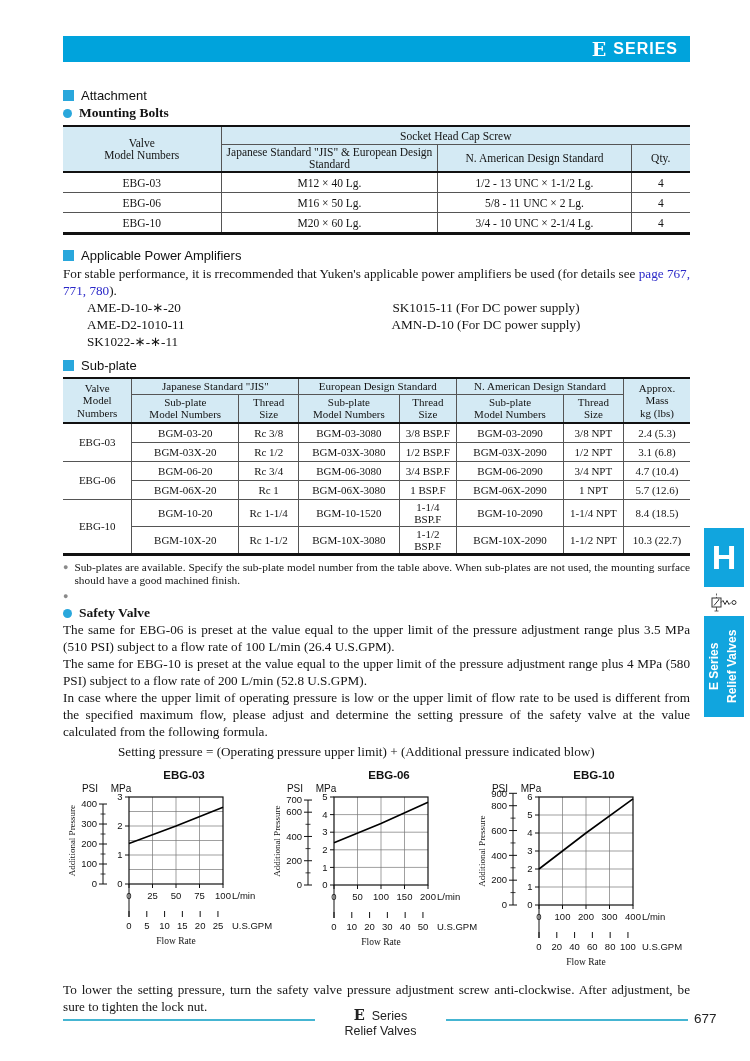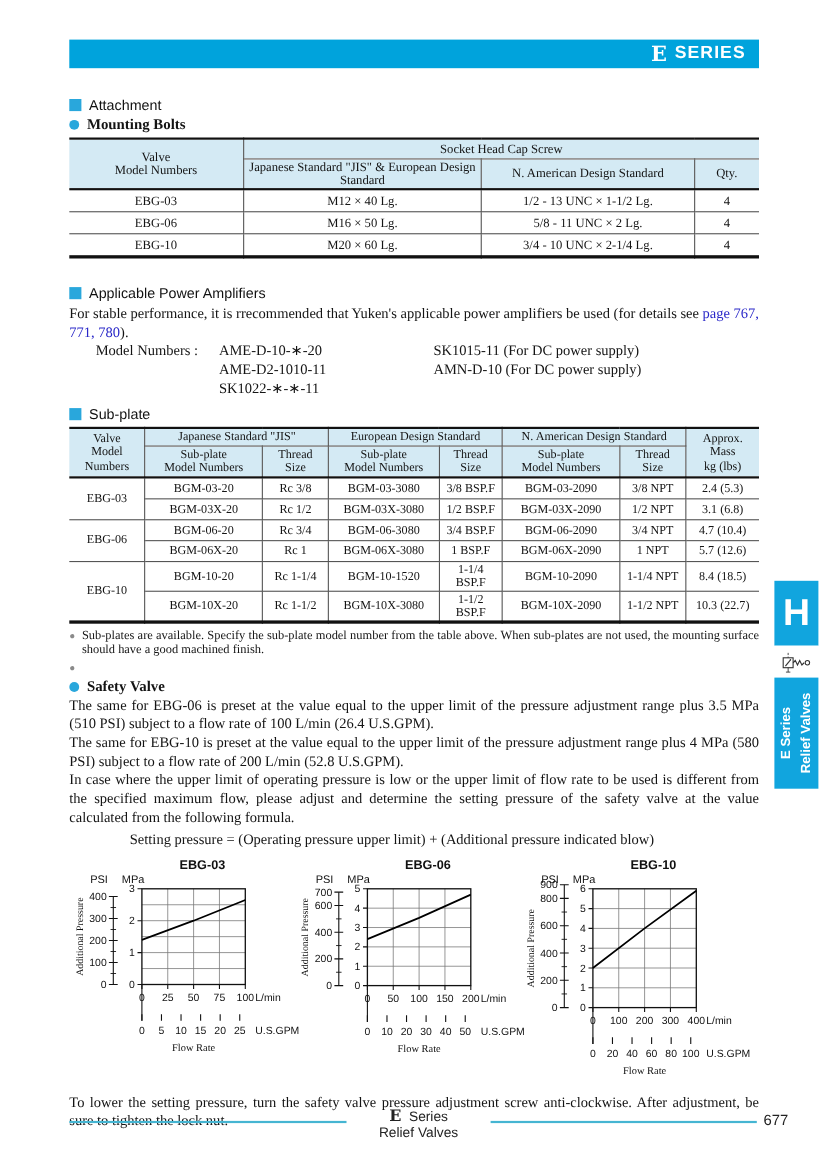--- a/index.html
+++ b/index.html
@@ -46,21 +46,21 @@
   .t2 thead th{line-height:12.5px;}
 
   
   .note{display:flex;gap:6px;font-size:11.3px;line-height:13.5px;margin-top:2px;text-align:justify;}
   .nb{color:#8a8a8a;font-size:9px;line-height:13.5px;flex:0 0 auto;}
 
   
   .mn{display:flex;font-size:13.2px;line-height:17px;margin-left:24px;}
   .mn .lbl{flex:0 0 112px;}
   .mn .c1{flex:0 0 195px;}
-  .mn .c2{flex:1;}
+  .mn .c2{flex:1;text-align:center;}
 
   .formula{font-size:13.2px;line-height:17px;margin:3px 0 0 55px;}
 
   
   .charts{display:flex;align-items:flex-start;margin-top:7px;margin-left:6px;}
   .chart{flex:0 0 auto;}
 
   
   .f-line{position:absolute;height:2px;background:#45B5D2;top:1019px;}
   .f-series{position:absolute;left:318px;top:1007px;width:125px;text-align:center;
@@ -132,27 +132,26 @@
       </tr>
       <tr>
         <td class="first">EBG-10</td>
         <td>M20 × 60 Lg.</td>
         <td>3/4 - 10 UNC × 2-1/4 Lg.</td>
         <td class="last">4</td>
       </tr>
     </tbody>
   </table>
 
-  <div class="sec-head" style="margin-top:24px;">
+  <div class="sec-head" style="margin-top:13px;">
     <span class="sq"></span>
     <span>Applicable Power Amplifiers</span>
   </div>
   <p class="body indent" style="margin-top:2px;"><span>For stable performance, it is rrecommended that Yuken's applicable power amplifiers be used (for details see </span><a class="pglink">page 767, 771, 780</a><span>).</span></p>
   <div class="mn">
-    <div class="lbl">Model Numbers :</div>
     <div class="c1">
       <div>AME-D-10-∗-20</div>
       <div>AME-D2-1010-11</div>
       <div>SK1022-∗-∗-11</div>
     </div>
     <div class="c2">
       <div>SK1015-11 (For DC power supply)</div>
       <div>AMN-D-10 (For DC power supply)</div>
     </div>
   </div>

